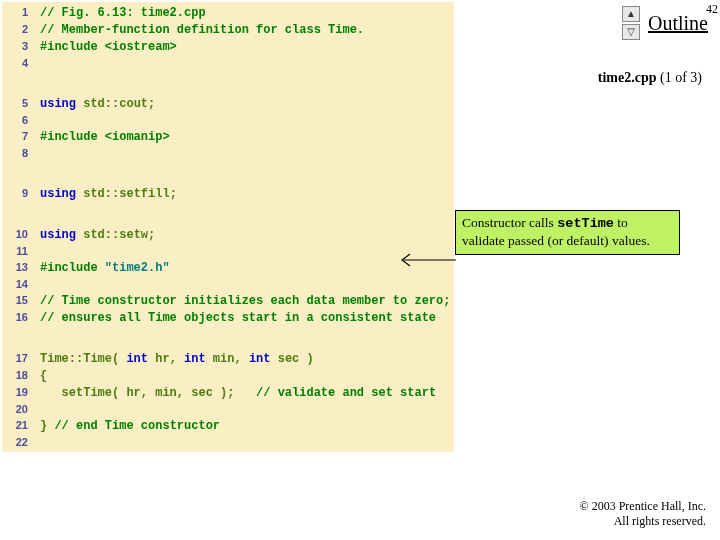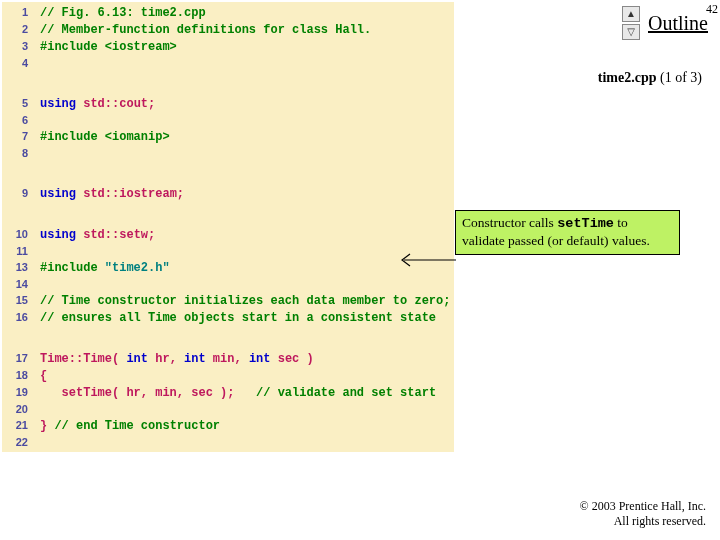--- a/index.html
+++ b/index.html
@@ -82,21 +82,21 @@
     color: #4b4ba0;
     font-family: Arial, Helvetica, sans-serif;
     font-weight: bold;
     font-size: 11px;
     flex-shrink: 0;
     margin-right: 12px;
   }
   .c-comment { color: #008000; }
   .c-pre     { color: #008000; }
   .c-key     { color: #0000cc; margin-top: 25px; }
-  .c-plain   { color: #be185d; }
+  .c-plain   { color: #4d7c0f; }
   .c-str     { color: #008080; }
   .callout {
     position: absolute;
     top: 210px;
     left: 455px;
     width: 225px;
     border: 1px solid #000;
     background: #bef264;
     padding: 4px 6px;
     font-size: 13.5px;
@@ -138,28 +138,28 @@
   <div class="outline-label">Outline</div>
 </div>
 
 <div class="file-label">
   <span class="bold">time2.cpp</span>
   <span>(1 of 3)</span>
 </div>
 
 <div class="code-block" id="code-block">
     <div class="code-row"><span class="ln">1</span><span class="c-comment">// Fig. 6.13: time2.cpp</span></div>
-    <div class="code-row"><span class="ln">2</span><span class="c-comment">// Member-function definitions for class Hall.</span></div>
+    <div class="code-row"><span class="ln">2</span><span class="c-comment">// Member-function definition for class Time.</span></div>
     <div class="code-row"><span class="ln">3</span><span class="c-pre">#include </span><span class="c-pre">&lt;iostream&gt;</span></div>
     <div class="code-row"><span class="ln">4</span><span class="c-plain"></span></div>
     <div class="code-row"><span class="ln">5</span><span class="c-key">using </span><span class="c-plain">std::cout;</span></div>
     <div class="code-row"><span class="ln">6</span><span class="c-plain"></span></div>
     <div class="code-row"><span class="ln">7</span><span class="c-pre">#include </span><span class="c-pre">&lt;iomanip&gt;</span></div>
     <div class="code-row"><span class="ln">8</span><span class="c-plain"></span></div>
-    <div class="code-row"><span class="ln">9</span><span class="c-key">using </span><span class="c-plain">std::iostream;</span></div>
+    <div class="code-row"><span class="ln">9</span><span class="c-key">using </span><span class="c-plain">std::setfill;</span></div>
     <div class="code-row"><span class="ln">10</span><span class="c-key">using </span><span class="c-plain">std::setw;</span></div>
     <div class="code-row"><span class="ln">11</span><span class="c-plain"></span></div>
     <div class="code-row"><span class="ln">13</span><span class="c-pre">#include </span><span class="c-str">"time2.h"</span></div>
     <div class="code-row"><span class="ln">14</span><span class="c-plain"></span></div>
     <div class="code-row"><span class="ln">15</span><span class="c-comment">// Time constructor initializes each data member to zero;</span></div>
     <div class="code-row"><span class="ln">16</span><span class="c-comment">// ensures all Time objects start in a consistent state</span></div>
     <div class="code-row"><span class="ln">17</span><span class="c-plain">Time::Time( </span><span class="c-key">int</span><span class="c-plain"> hr, </span><span class="c-key">int</span><span class="c-plain"> min, </span><span class="c-key">int</span><span class="c-plain"> sec )</span></div>
     <div class="code-row"><span class="ln">18</span><span class="c-plain">{</span></div>
     <div class="code-row"><span class="ln">19</span><span class="c-plain">   setTime( hr, min, sec );   </span><span class="c-comment">// validate and set start</span></div>
     <div class="code-row"><span class="ln">20</span><span class="c-plain"></span></div>

